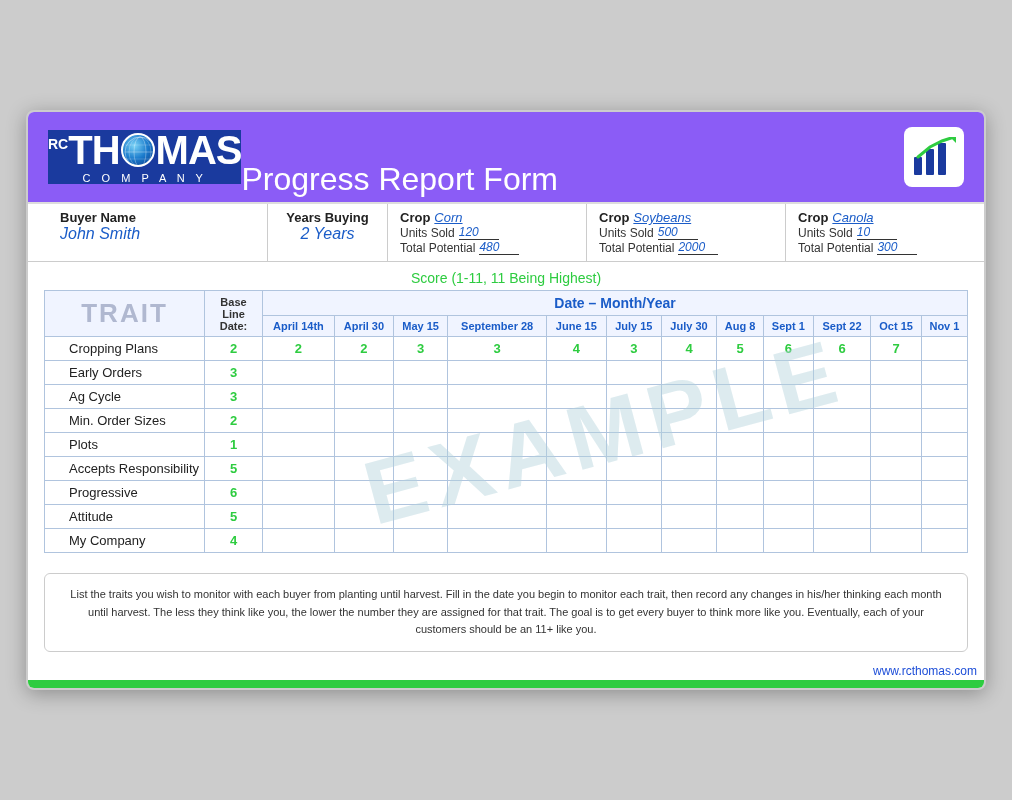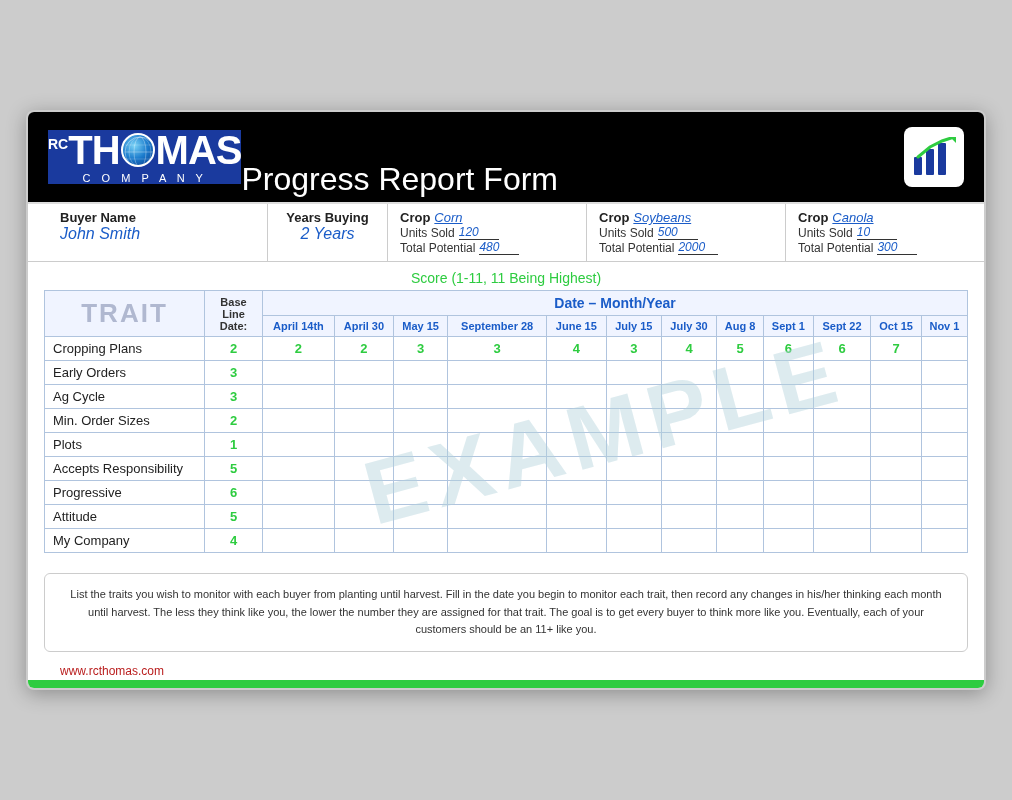--- a/index.html
+++ b/index.html
@@ -15,21 +15,21 @@
       width: 960px;
       background: #fff;
       border: 2px solid #ccc;
       border-radius: 8px;
       overflow: hidden;
       box-shadow: 0 4px 20px rgba(0,0,0,0.3);
     }
 
     
     .header {
-      background: #000000;
+      background: #8b5cf6;
       display: flex;
       align-items: center;
       justify-content: space-between;
       padding: 10px 20px;
       height: 90px;
     }
     .logo-area {
       display: flex;
       align-items: center;
     }
@@ -176,21 +176,21 @@
       background: #f0f4ff;
     }
     .date-sub-header {
       background: #f0f4ff;
       color: #1a5cc8;
       font-size: 11px;
       font-weight: bold;
     }
     .trait-name-cell {
       text-align: left;
-      padding-left: 8px;
+      padding-left: 24px;
       font-size: 13px;
       color: #222;
       background: #fff;
     }
     .score-val {
       color: #2ecc40;
       font-weight: bold;
       font-size: 13px;
     }
     .empty-cell {
@@ -226,23 +226,24 @@
       text-align: center;
       line-height: 1.6;
     }
 
     
     .bottom-bar {
       background: #2ecc40;
       height: 8px;
     }
     .website {
-      padding: 2px 32px;
+      text-align: right;
+      padding: 2px 7px;
       font-size: 12px;
-      color: #b91c1c;
+      color: #1d4ed8;
     }
   </style>
 </head>
 <body>
 
 <div class="page">
 
   <div class="header">
     <div class="logo-area">
       <div class="logo-box">

